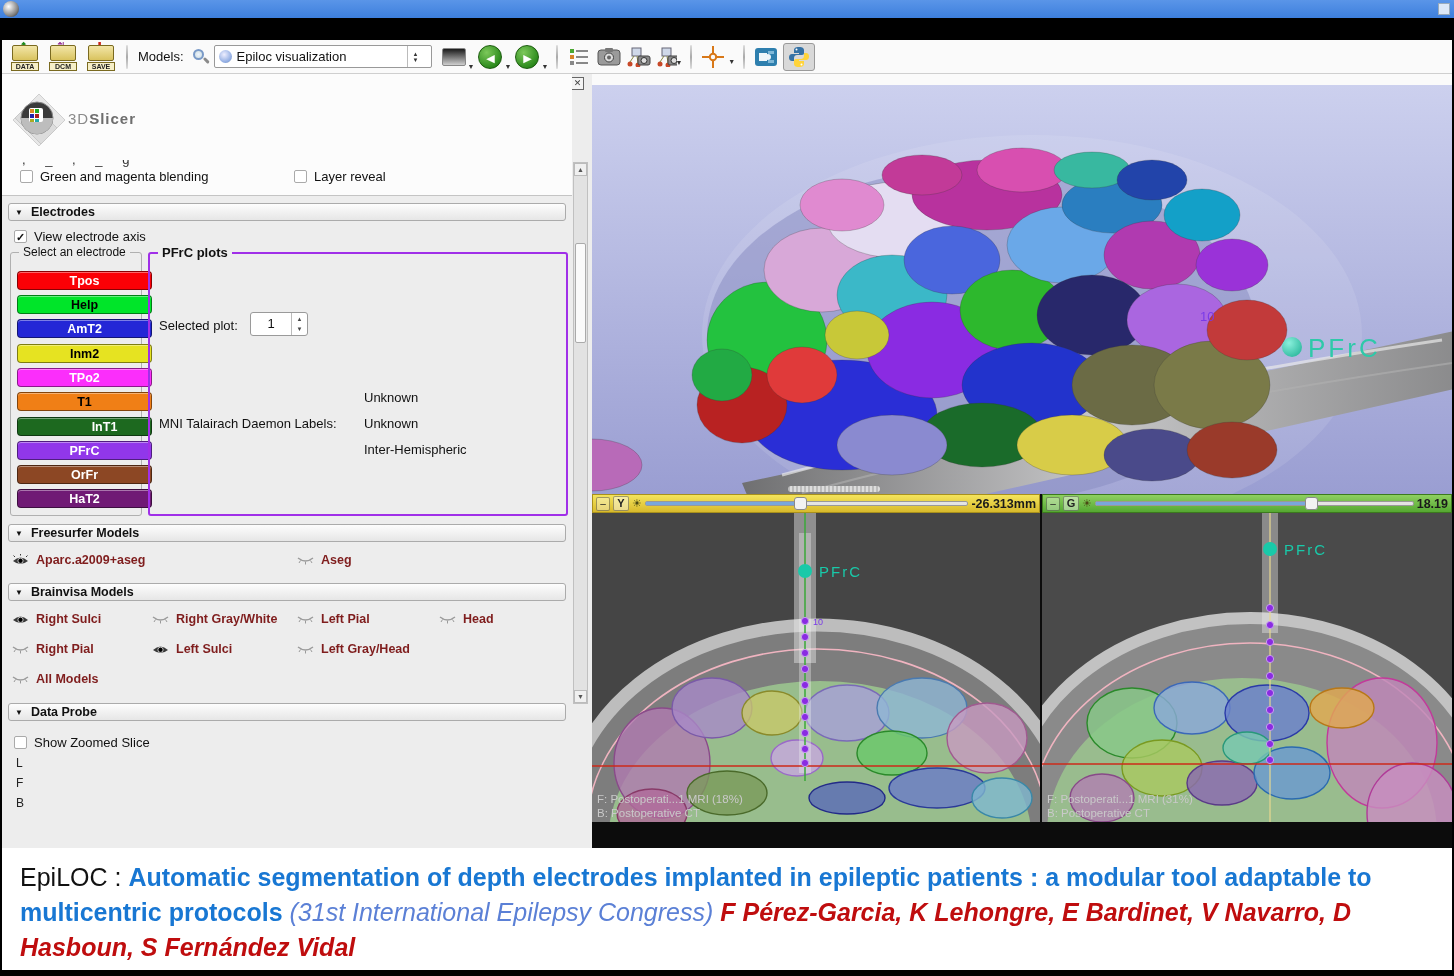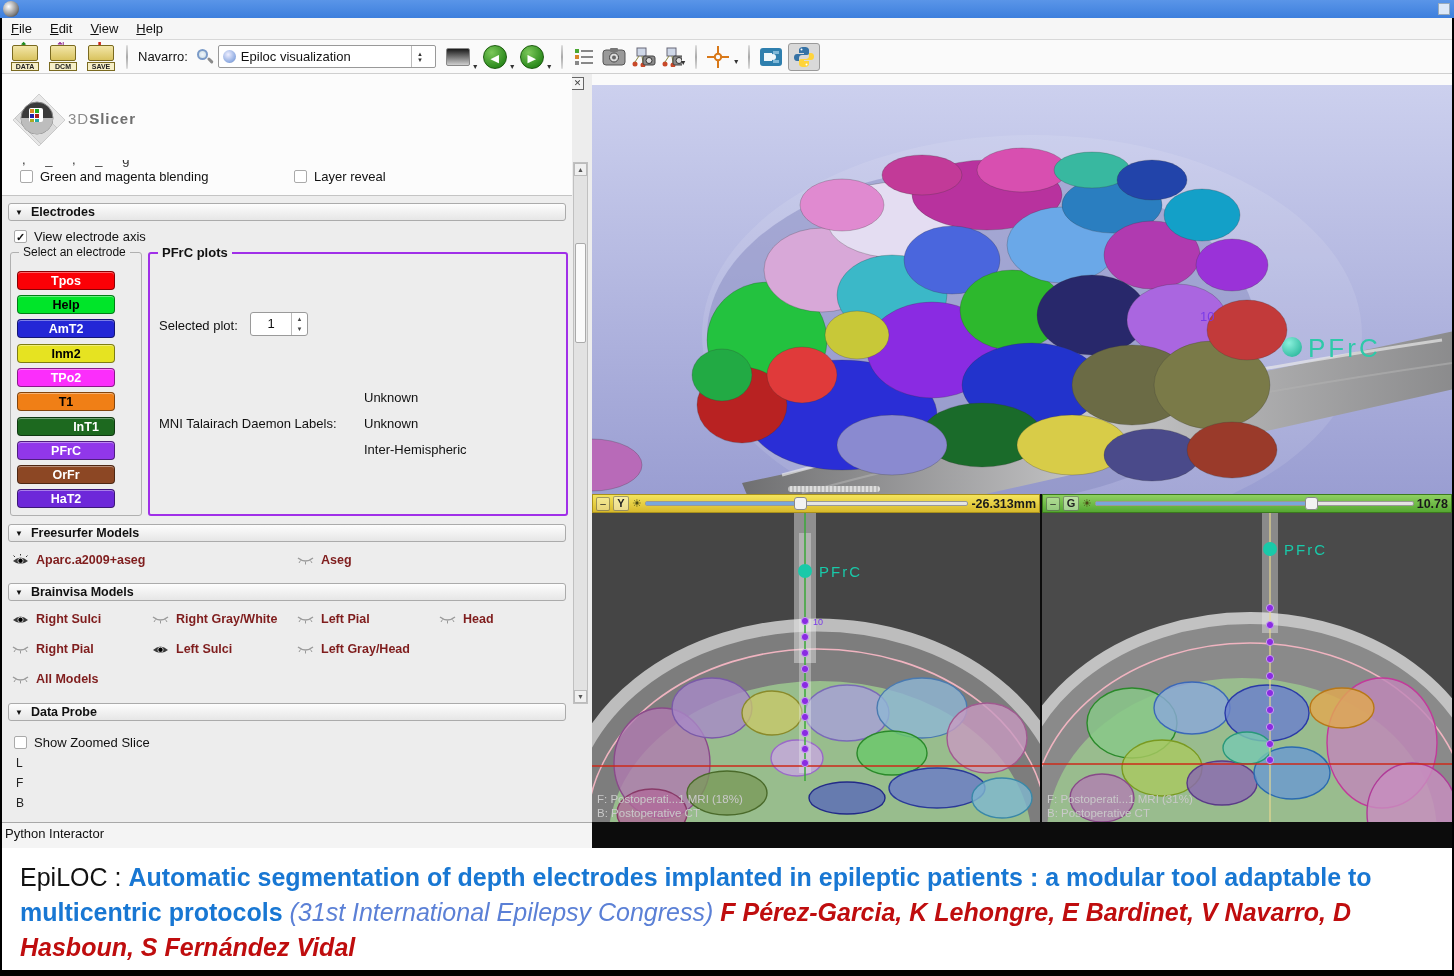--- a/index.html
+++ b/index.html
@@ -67,21 +67,21 @@
   .cbx { display:inline-flex; align-items:center; gap:7px; }
   .cbx .box { width:13px; height:13px; background:#fff; border:1px solid #aaa; border-radius:2px;
     font-size:11px; line-height:12px; text-align:center; color:#111; }
   .cbx.checked .box::after { content:"✓"; font-weight:bold; }
   .sect-header { position:absolute; left:6px; width:558px; height:18px;
     background:linear-gradient(#fdfdfd,#e6e6e6); border:1px solid #ababab; border-radius:3px;
     display:flex; align-items:center; gap:8px; padding:0 6px; font-weight:bold; font-size:12.5px; }
   .sect-header .tri { font-size:8px; }
   .groupbox { position:absolute; border:1px solid #b0b0b0; border-radius:3px; }
   .groupbox .legend { position:absolute; top:-8px; left:8px; background:#ededed; padding:0 4px; font-size:12px; }
-  .el-btn { position:absolute; left:6px; width:98px; height:19px; border-radius:4px; border:1px solid rgba(0,0,0,.45);
+  .el-btn { position:absolute; left:6px; width:135px; height:19px; border-radius:4px; border:1px solid rgba(0,0,0,.45);
     font-size:12.5px; font-weight:bold; line-height:18px;
     box-shadow:inset 0 1px 0 rgba(255,255,255,.4); }
   .purplebox { border:2px solid #a02fe8 !important; }
   .purplebox .legend { font-weight:bold; font-size:13px; top:-9px; }
   .spinbox { position:absolute; display:flex; height:24px; background:#fff; border:1px solid #9a9a9a; border-radius:3px; }
   .spinbox .val { width:40px; text-align:center; line-height:22px; font-size:13px; }
   .spinbox .spins { width:16px; border-left:1px solid #bbb; display:flex; flex-direction:column; align-items:center;
     justify-content:space-evenly; font-size:6px; color:#444; line-height:6px; }
   .plabel { position:absolute; font-size:13px; color:#111; }
   .pvalue { position:absolute; font-size:13px; color:#111; }
@@ -140,45 +140,39 @@
 </head>
 <body>
 
 <div id="window">
 
   <div class="titlebar">
     <div class="app-ico"></div>
     <div class="tb-btn"></div>
   </div>
 
-  <div class="menubar">
-    <span class="menu-item">File</span>
-    <span class="menu-item">Edit</span>
-    <span class="menu-item">View</span>
-    <span class="menu-item">Help</span>
-  </div>
 
   <div class="toolbar">
     <div class="tb-folder">
       <span class="arr" style="color:#1d8a1d">⬆</span>
       <div class="fold"></div>
       <div class="tag">DATA</div>
     </div>
     <div class="tb-folder">
       <span class="arr" style="color:#8a1d8a">⇅</span>
       <div class="fold"></div>
       <div class="tag">DCM</div>
     </div>
     <div class="tb-folder">
       <span class="arr" style="color:#c82418">⬇</span>
       <div class="fold"></div>
       <div class="tag">SAVE</div>
     </div>
     <div class="tb-sep"></div>
-    <span class="modules-label">Navarro:</span>
+    <span class="modules-label">Models:</span>
     <div class="mag-icon">
         <i></i>
         <b></b>
       </div>
     <div class="module-combo">
       <span class="cicon"></span>
       <span class="ctext">Epiloc visualization</span>
       <span class="cspin">
           <span>▲</span>
           <span>▼</span>
@@ -311,21 +305,21 @@
       <span class="legend">Select an electrode</span>
       <button class="el-btn" style="top: 18px; background: rgb(251, 0, 6); color: rgb(255, 255, 255);">Tpos</button>
       <button class="el-btn" style="top: 42px; background: rgb(0, 229, 41); color: rgb(0, 0, 0);">Help</button>
       <button class="el-btn" style="top: 66px; background: rgb(36, 39, 214); color: rgb(255, 255, 255);">AmT2</button>
       <button class="el-btn" style="top: 91px; background: rgb(230, 227, 33); color: rgb(0, 0, 0);">Inm2</button>
       <button class="el-btn" style="top: 115px; background: rgb(251, 46, 251); color: rgb(255, 255, 255);">TPo2</button>
       <button class="el-btn" style="top: 139px; background: rgb(240, 127, 22); color: rgb(0, 0, 0);">T1</button>
       <button class="el-btn" style="top: 164px; background: rgb(29, 105, 31); color: rgb(255, 255, 255); padding-left: 40px;">InT1</button>
       <button class="el-btn" style="top: 188px; background: rgb(145, 55, 234); color: rgb(255, 255, 255);">PFrC</button>
       <button class="el-btn" style="top: 212px; background: rgb(140, 71, 36); color: rgb(255, 255, 255);">OrFr</button>
-      <button class="el-btn" style="top: 236px; background: #6d28d9; color: rgb(255, 255, 255);">HaT2</button>
+      <button class="el-btn" style="top: 236px; background: #701a75; color: rgb(255, 255, 255);">HaT2</button>
     </div>
 
     <div class="groupbox purplebox" style="left:146px;top:178px;width:420px;height:264px">
       <span class="legend">PFrC plots</span>
       <span class="plabel" style="left:9px;top:64px">Selected plot:</span>
       <div class="spinbox" style="left:100px;top:58px">
         <span class="val">1</span>
         <span class="spins">
             <span>▲</span>
             <span>▼</span>
@@ -491,23 +485,20 @@
     <span class="probe-letter" style="top:682px">L</span>
     <span class="probe-letter" style="top:702px">F</span>
     <span class="probe-letter" style="top:722px">B</span>
 
     <div class="vscroll">
       <div class="sb" style="top:0">▲</div>
       <div class="thumb"></div>
       <div class="sb" style="bottom:0">▼</div>
     </div>
 
-    <div class="py-row">
-      <span>Python Interactor</span>
-    </div>
   </div>
 
   <div class="right-area">
     <div class="right-topstrip"></div>
 
     <svg class="view3d" width="860" height="409" viewBox="0 0 860 409">
       <defs>
         <linearGradient id="sky" x1="0" y1="0" x2="0" y2="1">
           <stop offset="0" stop-color="#ccd0ee"></stop>
             <stop offset="1" stop-color="#9a9ed2"></stop>
@@ -587,21 +578,21 @@
     </div>
 
     <div class="slice-bar green">
       <div class="mini">–</div>
       <div class="vlabel">G</div>
       <span class="pin">☀</span>
       <div class="track">
         <div class="fill" style="width: 66%;"></div>
         <div class="handle" style="left: 66%;"></div>
       </div>
-      <span class="offset">10.78</span>
+      <span class="offset">18.19</span>
     </div>
 
     <div class="slice-canvas left">
       <svg width="448" height="309" viewBox="0 0 448 309">
         <rect width="448" height="309" fill="#454545"></rect>
         <ellipse cx="225" cy="312" rx="252" ry="200" fill="#7d7d7d"></ellipse>
         <ellipse cx="225" cy="312" rx="252" ry="200" fill="none" stroke="#bdbdbd" stroke-width="13"></ellipse>
         <ellipse cx="225" cy="316" rx="230" ry="180" fill="none" stroke="#f0b4c0" stroke-width="1.6"></ellipse>
         <ellipse cx="228" cy="330" rx="212" ry="162" fill="#9cc88f" opacity=".85"></ellipse>
         <g stroke-width="1.4" fill-opacity=".8">

